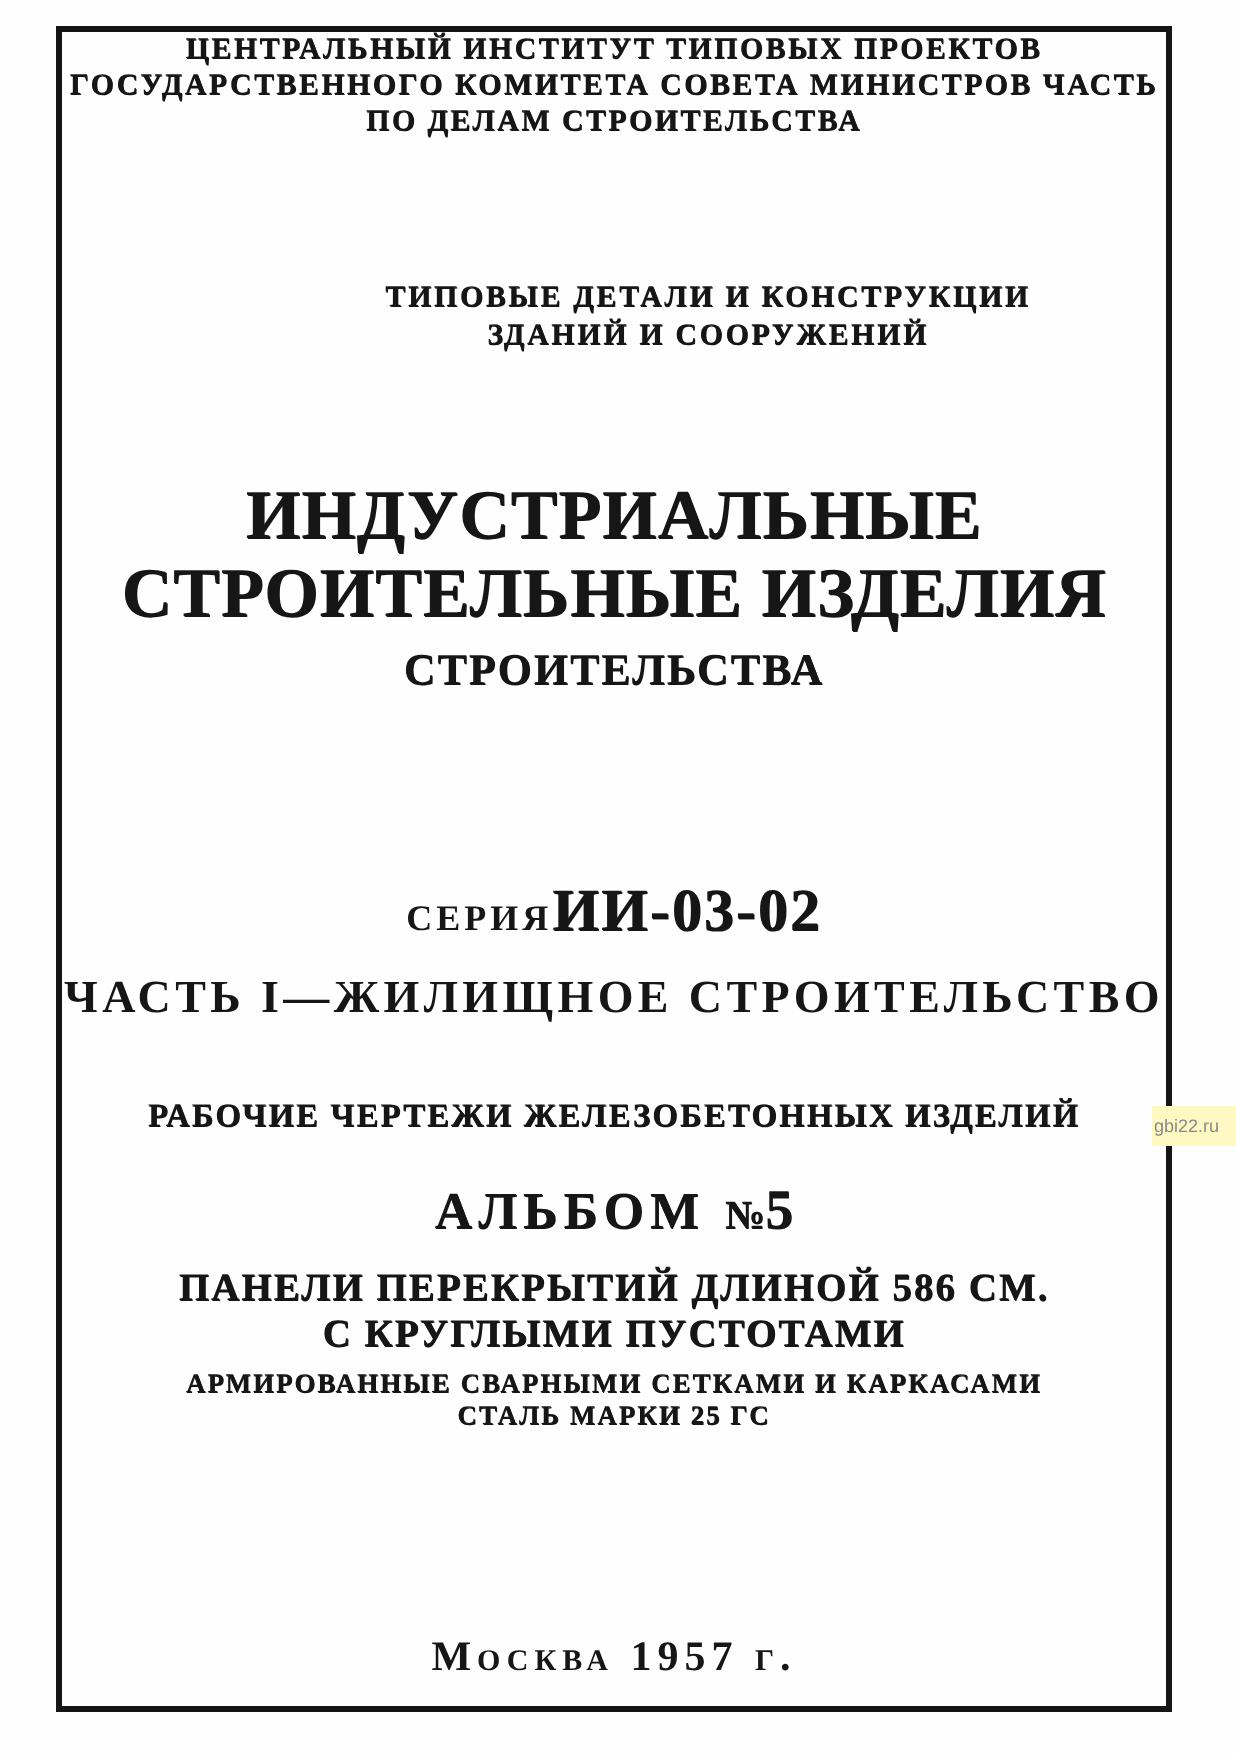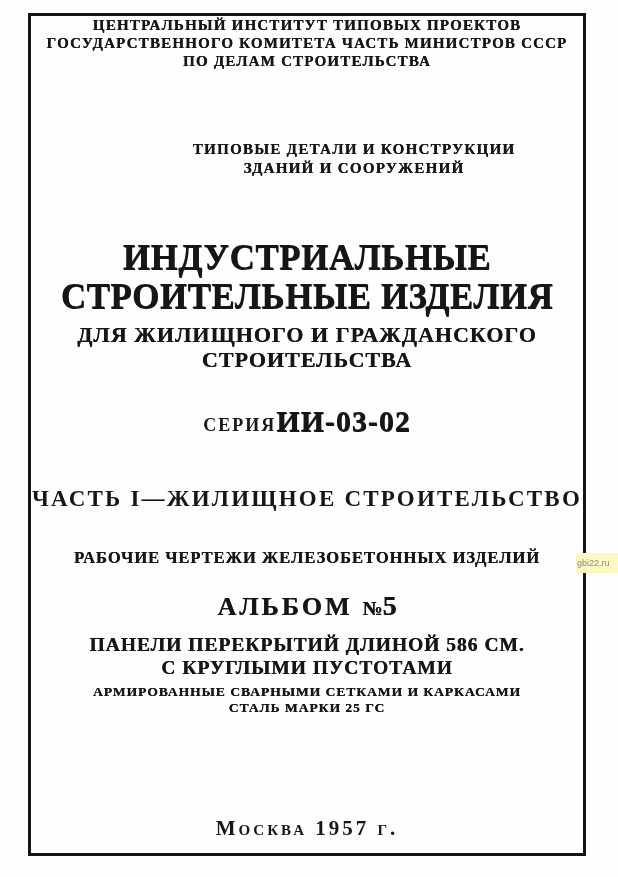--- a/index.html
+++ b/index.html
@@ -59,21 +59,21 @@
   }
   .main-subtitle {
     top: 322px;
     font-size: 22px;
     font-weight: bold;
     line-height: 25px;
     letter-spacing: 1px;
     text-shadow: 0.3px 0.3px 0 #161616;
   }
   .series-line {
-    top: 404px;
+    top: 439px;
     height: 40px;
     display: flex;
     justify-content: center;
     align-items: baseline;
   }
   .series-label {
     font-size: 18px;
     font-weight: bold;
     letter-spacing: 2px;
   }
@@ -153,36 +153,35 @@
 </style>
 </head>
 <body>
 
 <div class="page">
 
   <div class="frame"></div>
 
   <div class="tline org-header">
     <div>ЦЕНТРАЛЬНЫЙ ИНСТИТУТ ТИПОВЫХ ПРОЕКТОВ</div>
-    <div>ГОСУДАРСТВЕННОГО КОМИТЕТА ЧАСТЬ МИНИСТРОВ СССР</div>
+    <div>ГОСУДАРСТВЕННОГО КОМИТЕТА СОВЕТА МИНИСТРОВ ЧАСТЬ</div>
     <div>ПО ДЕЛАМ СТРОИТЕЛЬСТВА</div>
   </div>
 
   <div class="tline doc-type">
     <div>ТИПОВЫЕ ДЕТАЛИ И КОНСТРУКЦИИ</div>
     <div>ЗДАНИЙ И СООРУЖЕНИЙ</div>
   </div>
 
   <div class="tline main-title">
     <div>ИНДУСТРИАЛЬНЫЕ</div>
     <div>СТРОИТЕЛЬНЫЕ ИЗДЕЛИЯ</div>
   </div>
 
   <div class="tline main-subtitle">
-    <div>ДЛЯ ЖИЛИЩНОГО И ГРАЖДАНСКОГО</div>
     <div>СТРОИТЕЛЬСТВА</div>
   </div>
 
   <div class="tline series-line">
     <span class="series-label">СЕРИЯ</span>
     <span class="series-code">ИИ-03-02</span>
   </div>
 
   <div class="tline part-line">ЧАСТЬ I—ЖИЛИЩНОЕ СТРОИТЕЛЬСТВО</div>
 

